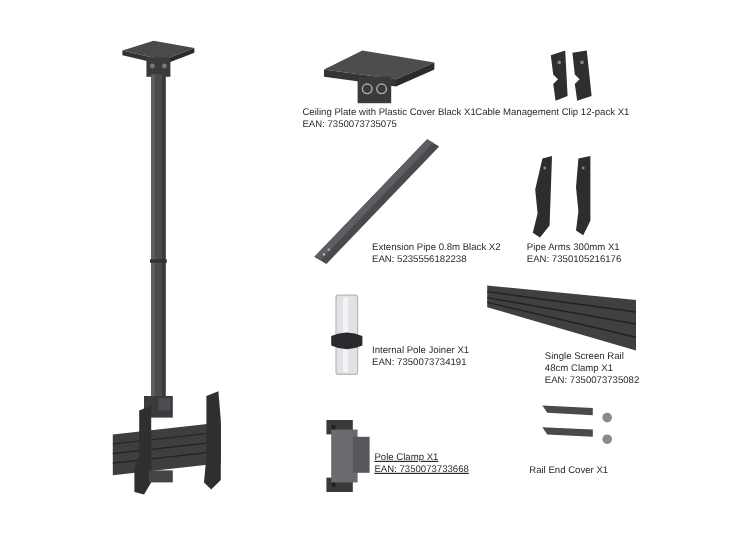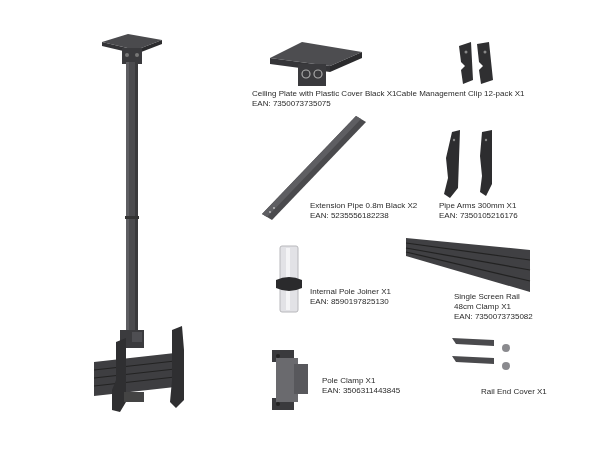--- a/index.html
+++ b/index.html
@@ -100,21 +100,21 @@
 
 <div class="abs" style="left:272px;top:244px;width:34px;height:70px;">
   <svg width="34" height="70" viewBox="0 0 34 70">
     <rect x="8" y="2" width="18" height="66" rx="2" fill="#e2e2e6" stroke="#b8b8bc" stroke-width="1"></rect>
     <rect x="14" y="4" width="4" height="62" fill="#f4f4f6"></rect>
     <path d="M4,36 Q17,30 30,36 L30,44 Q17,50 4,44 Z" fill="#2a2a2c"></path>
   </svg>
 </div>
 <div class="caption" style="left:310px;top:287px;">
   <div>Internal Pole Joiner X1</div>
-  <div>EAN: 8590197825130</div>
+  <div>EAN: 7350073734191</div>
 </div>
 
 <div class="abs" style="left:404px;top:234px;width:130px;height:60px;">
   <svg width="130" height="60" viewBox="0 0 130 60">
     <polygon points="2,4 126,16 126,58 2,22" fill="#404043"></polygon>
     <line x1="2" y1="9" x2="126" y2="26" stroke="#222" stroke-width="1.2"></line>
     <line x1="2" y1="14" x2="126" y2="36" stroke="#222" stroke-width="1.2"></line>
     <line x1="2" y1="18" x2="126" y2="47" stroke="#222" stroke-width="1.2"></line>
   </svg>
 </div>
@@ -127,28 +127,28 @@
 <div class="abs" style="left:268px;top:348px;width:44px;height:64px;">
   <svg width="44" height="64" viewBox="0 0 44 64">
     <rect x="4" y="2" width="22" height="12" fill="#3a3a3d"></rect>
     <rect x="4" y="50" width="22" height="12" fill="#3a3a3d"></rect>
     <rect x="8" y="10" width="22" height="44" fill="#6a6a6e"></rect>
     <rect x="26" y="16" width="14" height="30" fill="#58585c"></rect>
     <circle cx="10" cy="8" r="2" fill="#222"></circle>
     <circle cx="10" cy="56" r="2" fill="#222"></circle>
   </svg>
 </div>
-<div class="caption" style="left:322px;top:376px;">
+<div class="caption" style="left:312px;top:376px;text-decoration:underline;">
   <div>Pole Clamp X1</div>
-  <div>EAN: 3506311443845</div>
+  <div>EAN: 7350073733668</div>
 </div>
 
 <div class="abs" style="left:450px;top:336px;width:70px;height:38px;">
   <svg width="70" height="38" viewBox="0 0 70 38">
     <polygon points="2,2 44,4 44,10 6,8" fill="#4a4a4d"></polygon>
     <polygon points="2,20 44,22 44,28 6,26" fill="#4a4a4d"></polygon>
     <circle cx="56" cy="12" r="4" fill="#8a8a8e"></circle>
     <circle cx="56" cy="30" r="4" fill="#8a8a8e"></circle>
   </svg>
 </div>
-<div class="caption" style="left:441px;top:385px;line-height:14px;margin-left:40px;">
+<div class="caption" style="left:441px;top:385px;line-height:14px;">
   <div>Rail End Cover X1</div>
 </div>
 
 </body></html>

